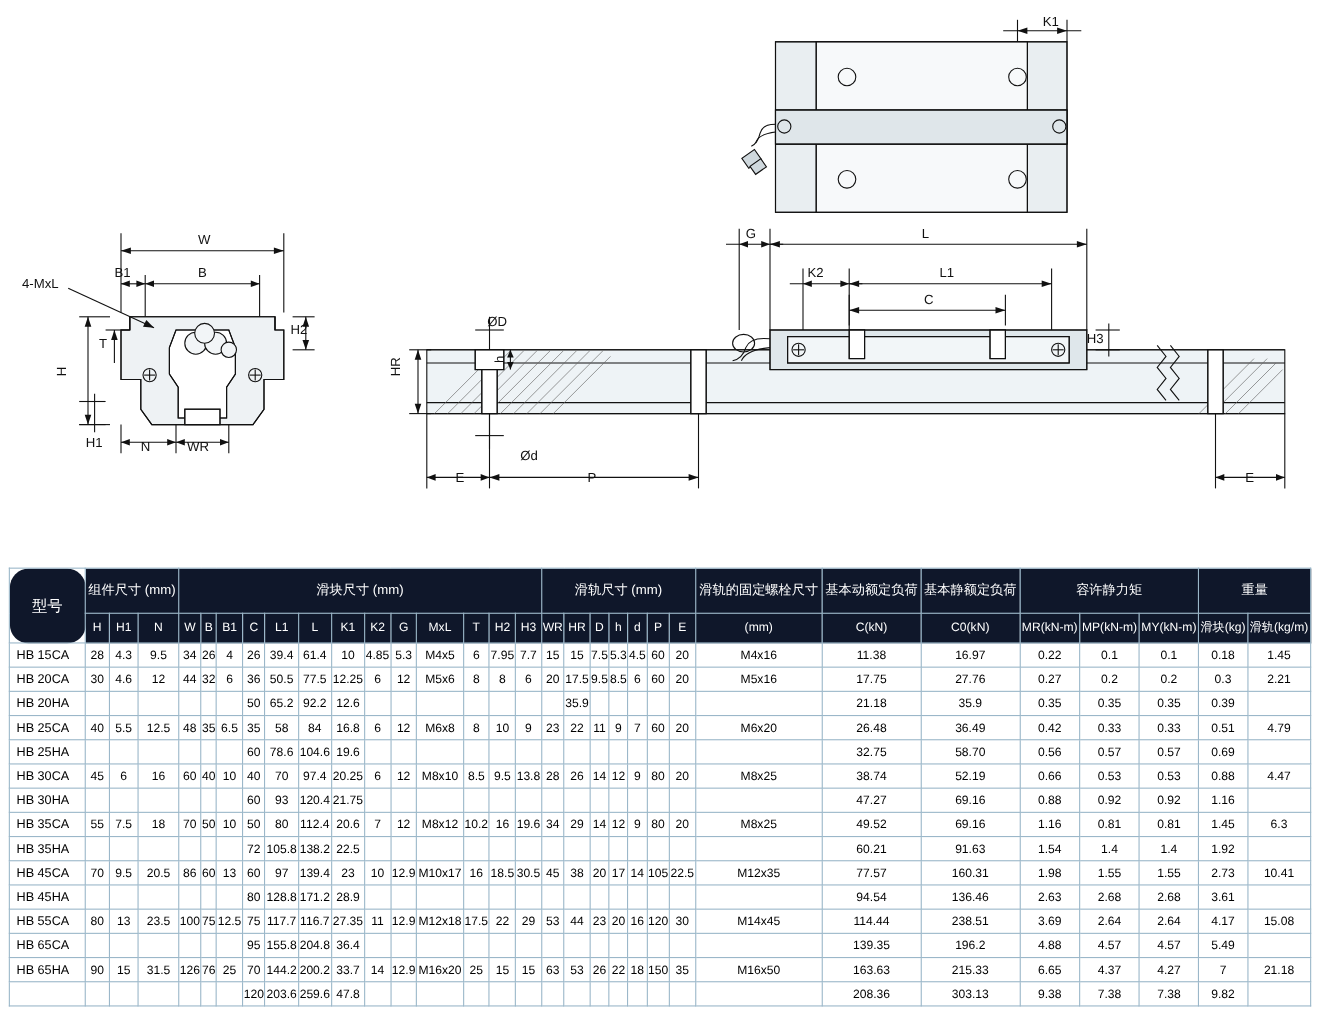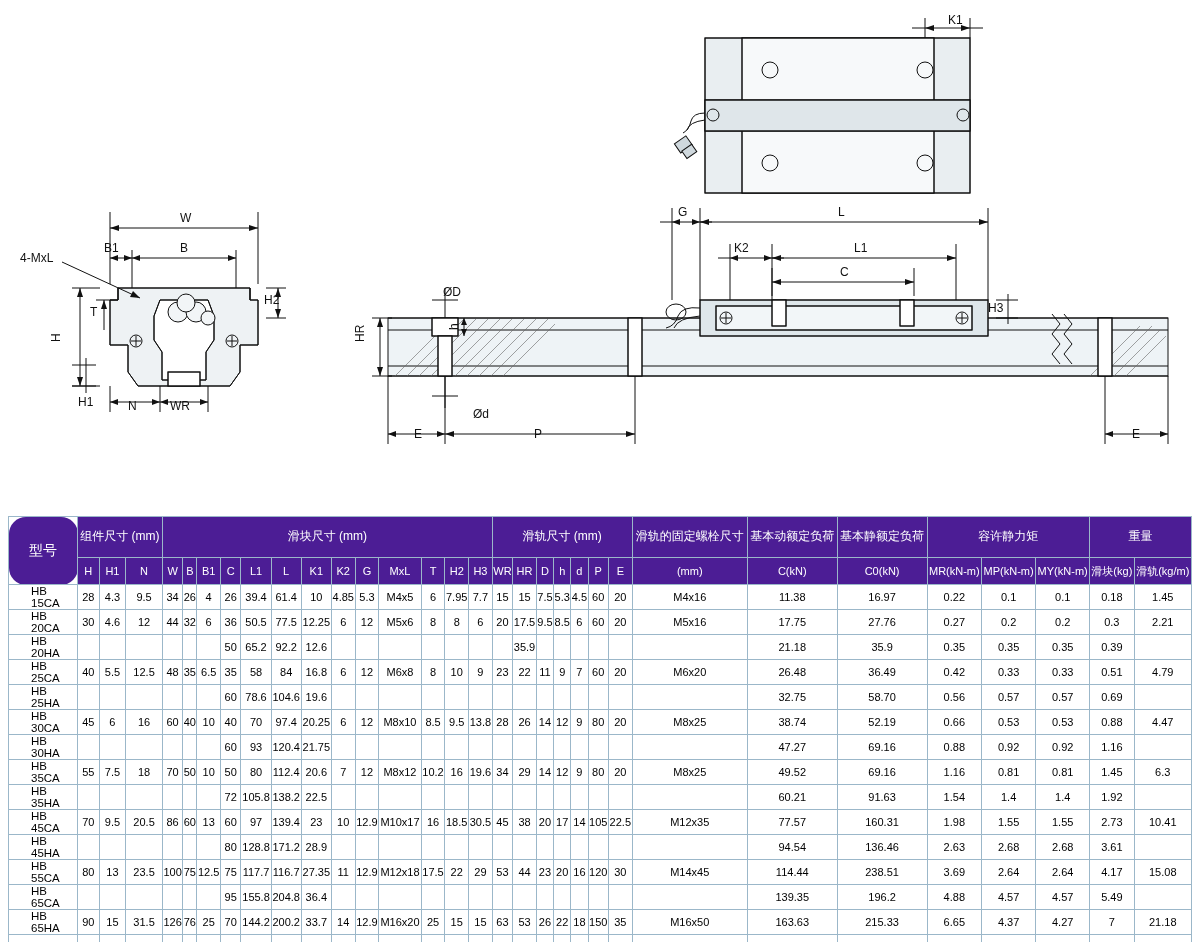--- a/index.html
+++ b/index.html
@@ -1,26 +1,26 @@
 <!DOCTYPE html>
 <html><head>
 <meta charset="utf-8">
 <style>
   html,body{margin:0;padding:0;}
   body{width:1200px;height:942px;background:#ffffff;font-family:"Liberation Sans",sans-serif;color:#000;position:relative;overflow:hidden;}
   .drawings{position:relative;width:1200px;height:500px;}
   svg.dwg{position:absolute;left:0;top:0;}
   table.spec{border-collapse:collapse;position:absolute;left:8px;top:516px;width:1184px;font-size:10.5px;}
   table.spec th,table.spec td{border:1px solid #9bb7c9;text-align:center;vertical-align:middle;padding:0;}
-  table.spec thead th{background:#4c1d95;color:#ffffff;font-weight:normal;line-height:1.1;}
+  table.spec thead th{background:#0f172a;color:#ffffff;font-weight:normal;line-height:1.1;}
   table.spec thead th.grp{font-size:12px;height:40px;}
   table.spec thead th.sub{font-size:11px;height:26px;}
   table.spec thead th.model{font-size:14px;width:68px;border-radius:17px;}
   table.spec tbody td{height:21px;font-size:11px;background:#ffffff;}
-  table.spec tbody td.model{text-align:left;padding-left:22px;font-size:11.5px;}
+  table.spec tbody td.model{text-align:left;padding-left:6px;font-size:11.5px;}
   .small{font-size:9.5px;}
   .tiny{font-size:9px;}
 </style>
 </head>
 <body>
 
 <div class="drawings">
   <svg class="dwg" width="1200" height="500" viewBox="0 0 1200 500">
     <g stroke="#111" fill="none" stroke-width="1">
 

